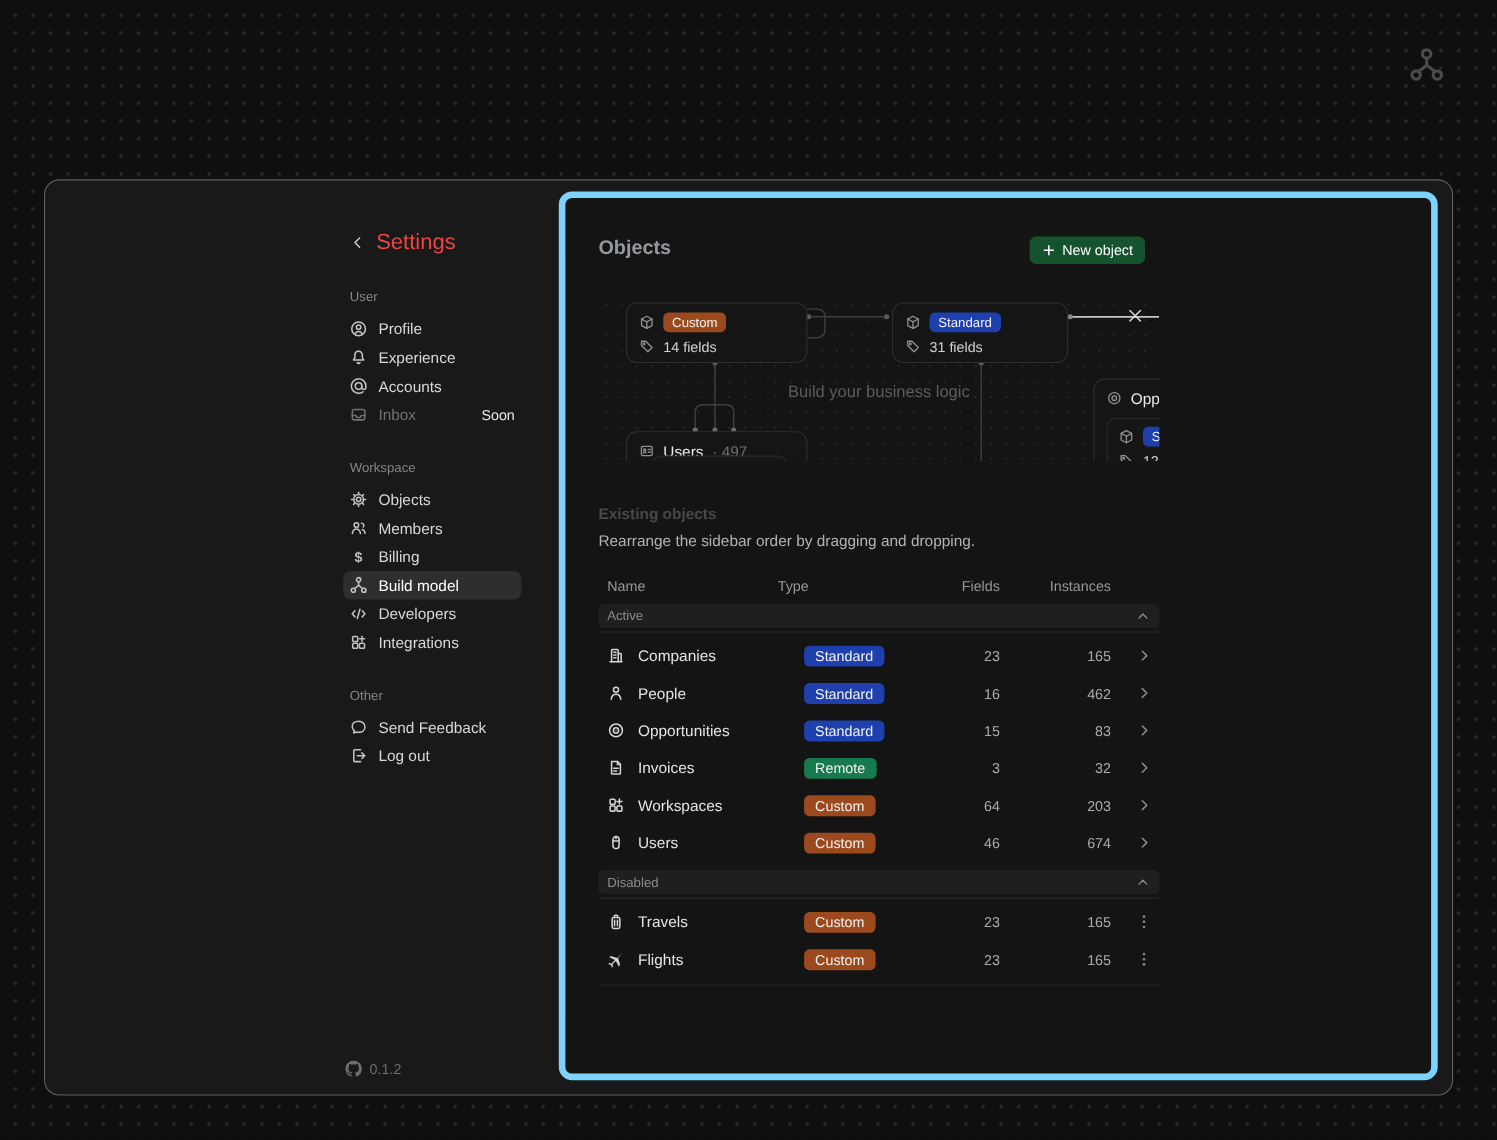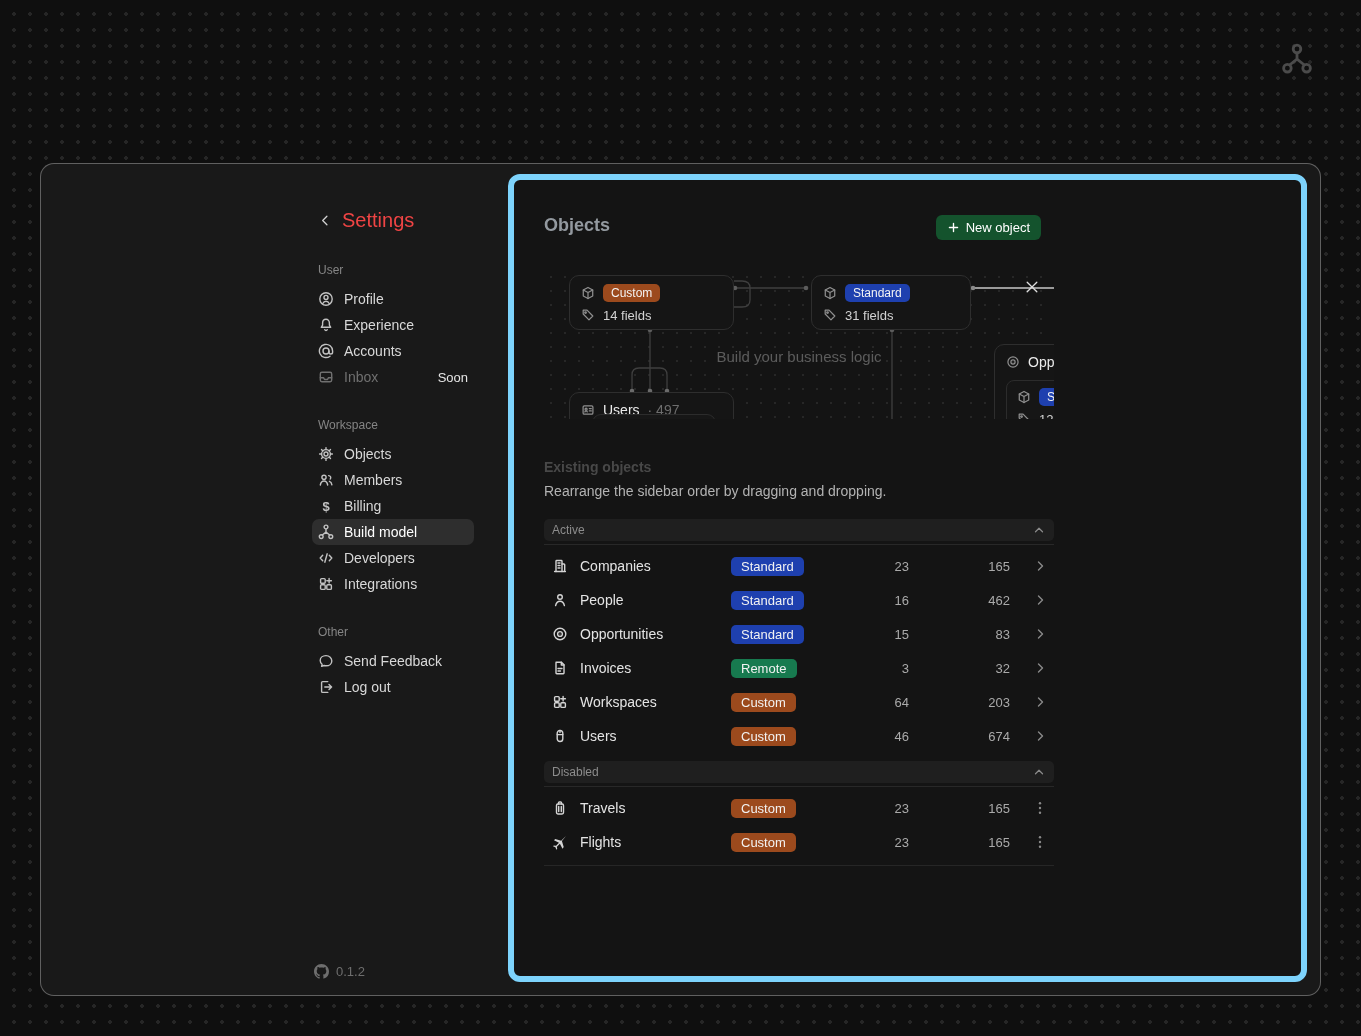--- a/index.html
+++ b/index.html
@@ -363,20 +363,27 @@
             <svg viewBox="0 0 16 16" fill="none" stroke="currentColor" stroke-width="1.4" stroke-linecap="round" stroke-linejoin="round">
               <path d="M2.5 2.5l11 11M13.5 2.5l-11 11" stroke-width="1.5"></path>
             </svg>
           </span>
       </div>
 
       <div class="existing-title">Existing objects</div>
       <div class="existing-desc">Rearrange the sidebar order by dragging and dropping.</div>
 
       <div class="table">
+        <div class="thead">
+          <span class="h-name">Name</span>
+          <span>Type</span>
+          <span class="h-num h-fields">Fields</span>
+          <span class="h-num">Instances</span>
+          <span></span>
+        </div>
         <div class="tbody">
             <div class="group-bar">
               <span>Active</span>
               <span class="icon">
                 <svg viewBox="0 0 16 16" fill="none" stroke="currentColor" stroke-width="1.4" stroke-linecap="round" stroke-linejoin="round">
                   <polyline points="4,10 8,6 12,10"></polyline>
                 </svg>
               </span>
             </div>
             <div class="group-sep"></div>

